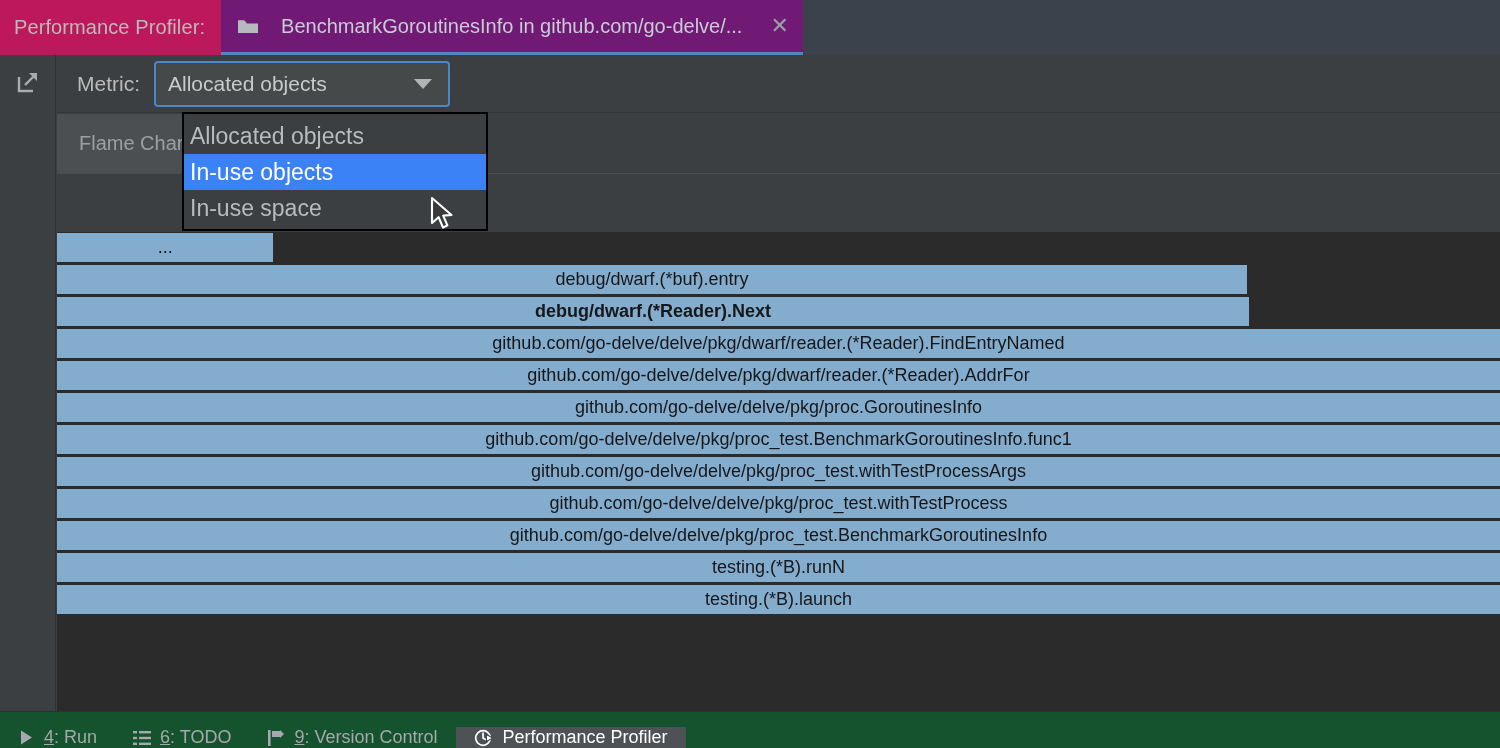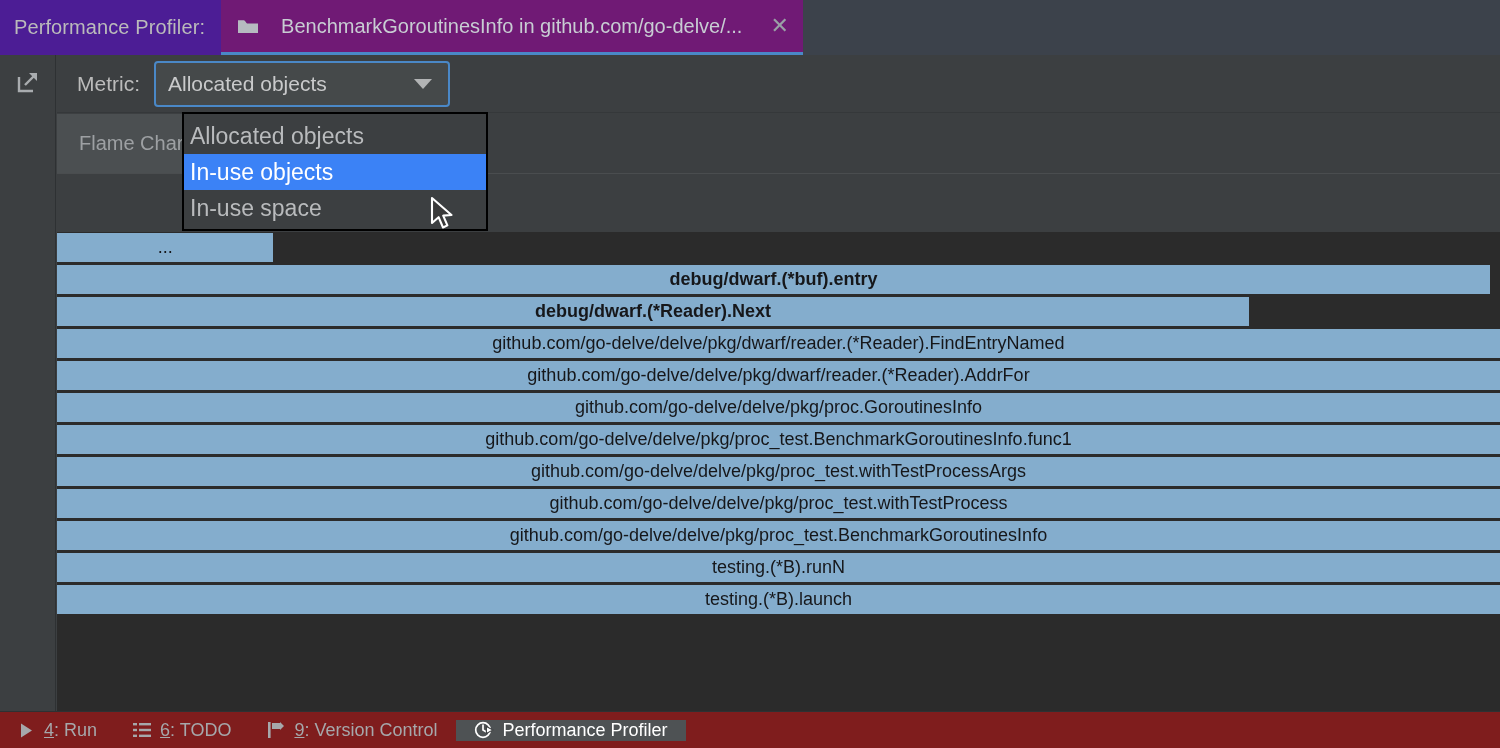--- a/index.html
+++ b/index.html
@@ -29,21 +29,21 @@
     background: #3c424b;
     display: flex;
     align-items: stretch;
   }
   .tabbar-title {
     display: flex;
     align-items: center;
     padding: 0 16px 0 14px;
     color: #bbbbbb;
     font-size: 20px;
-    background: #4c1d95;
+    background: #be185d;
     letter-spacing: .1px;
   }
   .tab-file {
     display: flex;
     align-items: center;
     gap: 22px;
     padding: 0 14px 0 16px;
     background: #701a75;
     color: #c8cdd3;
     font-size: 20px;
@@ -181,23 +181,23 @@
     cursor: pointer;
     overflow: hidden;
     white-space: nowrap;
   }
 
   
   .statusbar {
     position: absolute;
     left: 0; bottom: 0;
     width: 1500px; height: 37px;
-    background: #7f1d1d;
-    display: flex;
-    align-items: center;
+    background: #14532d;
+    display: flex;
+    align-items: flex-end;
     border-top: 1px solid #2e3133;
     box-sizing: border-box;
   }
   .status-item {
     display: flex;
     align-items: center;
     gap: 9px;
     padding: 0 18px;
     color: #a6a8ab;
     font-size: 18px;
@@ -292,21 +292,21 @@
     </div>
     <div class="chart-tabs-rest"></div>
   </div>
 
   <div class="sub-strip"></div>
 
   <div class="flame" id="flame">
       <div class="flame-row" style="top: 1px; left: 0px; width: 216.45px;">
         <span>...</span>
       </div>
-      <div class="flame-row" style="top: 33px; left: 0px; width: 1433px; font-weight: bold;">
+      <div class="flame-row" style="top: 33px; left: 0px; width: 1190px;">
         <span>debug/dwarf.(*buf).entry</span>
       </div>
       <div class="flame-row" style="top: 65px; left: 0px; width: 1192px; font-weight: bold;">
         <span>debug/dwarf.(*Reader).Next</span>
       </div>
       <div class="flame-row" style="top: 97px; left: 0px; width: 1443px; text-align: center;">
         <span>github.com/go-delve/delve/pkg/dwarf/reader.(*Reader).FindEntryNamed</span>
       </div>
       <div class="flame-row" style="top: 129px; left: 0px; width: 1443px;">
         <span>github.com/go-delve/delve/pkg/dwarf/reader.(*Reader).AddrFor</span>

